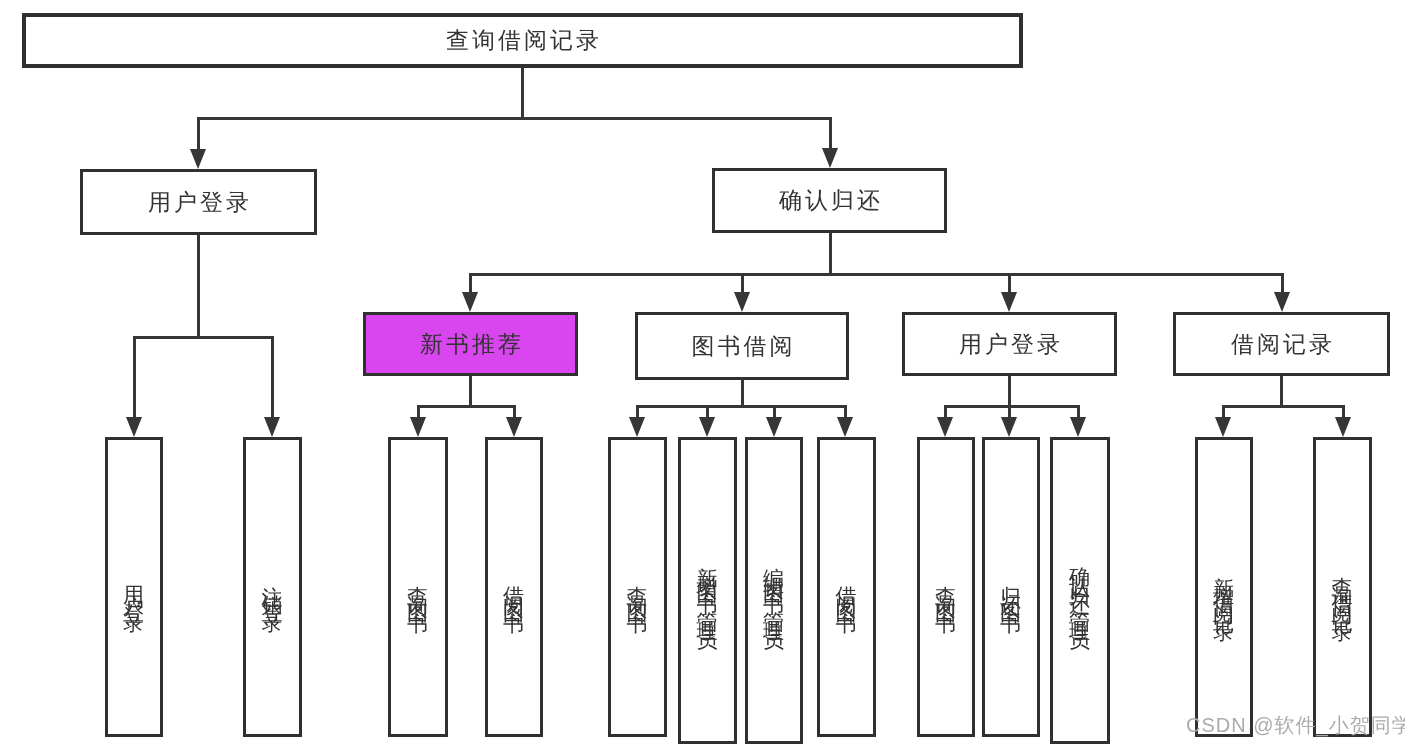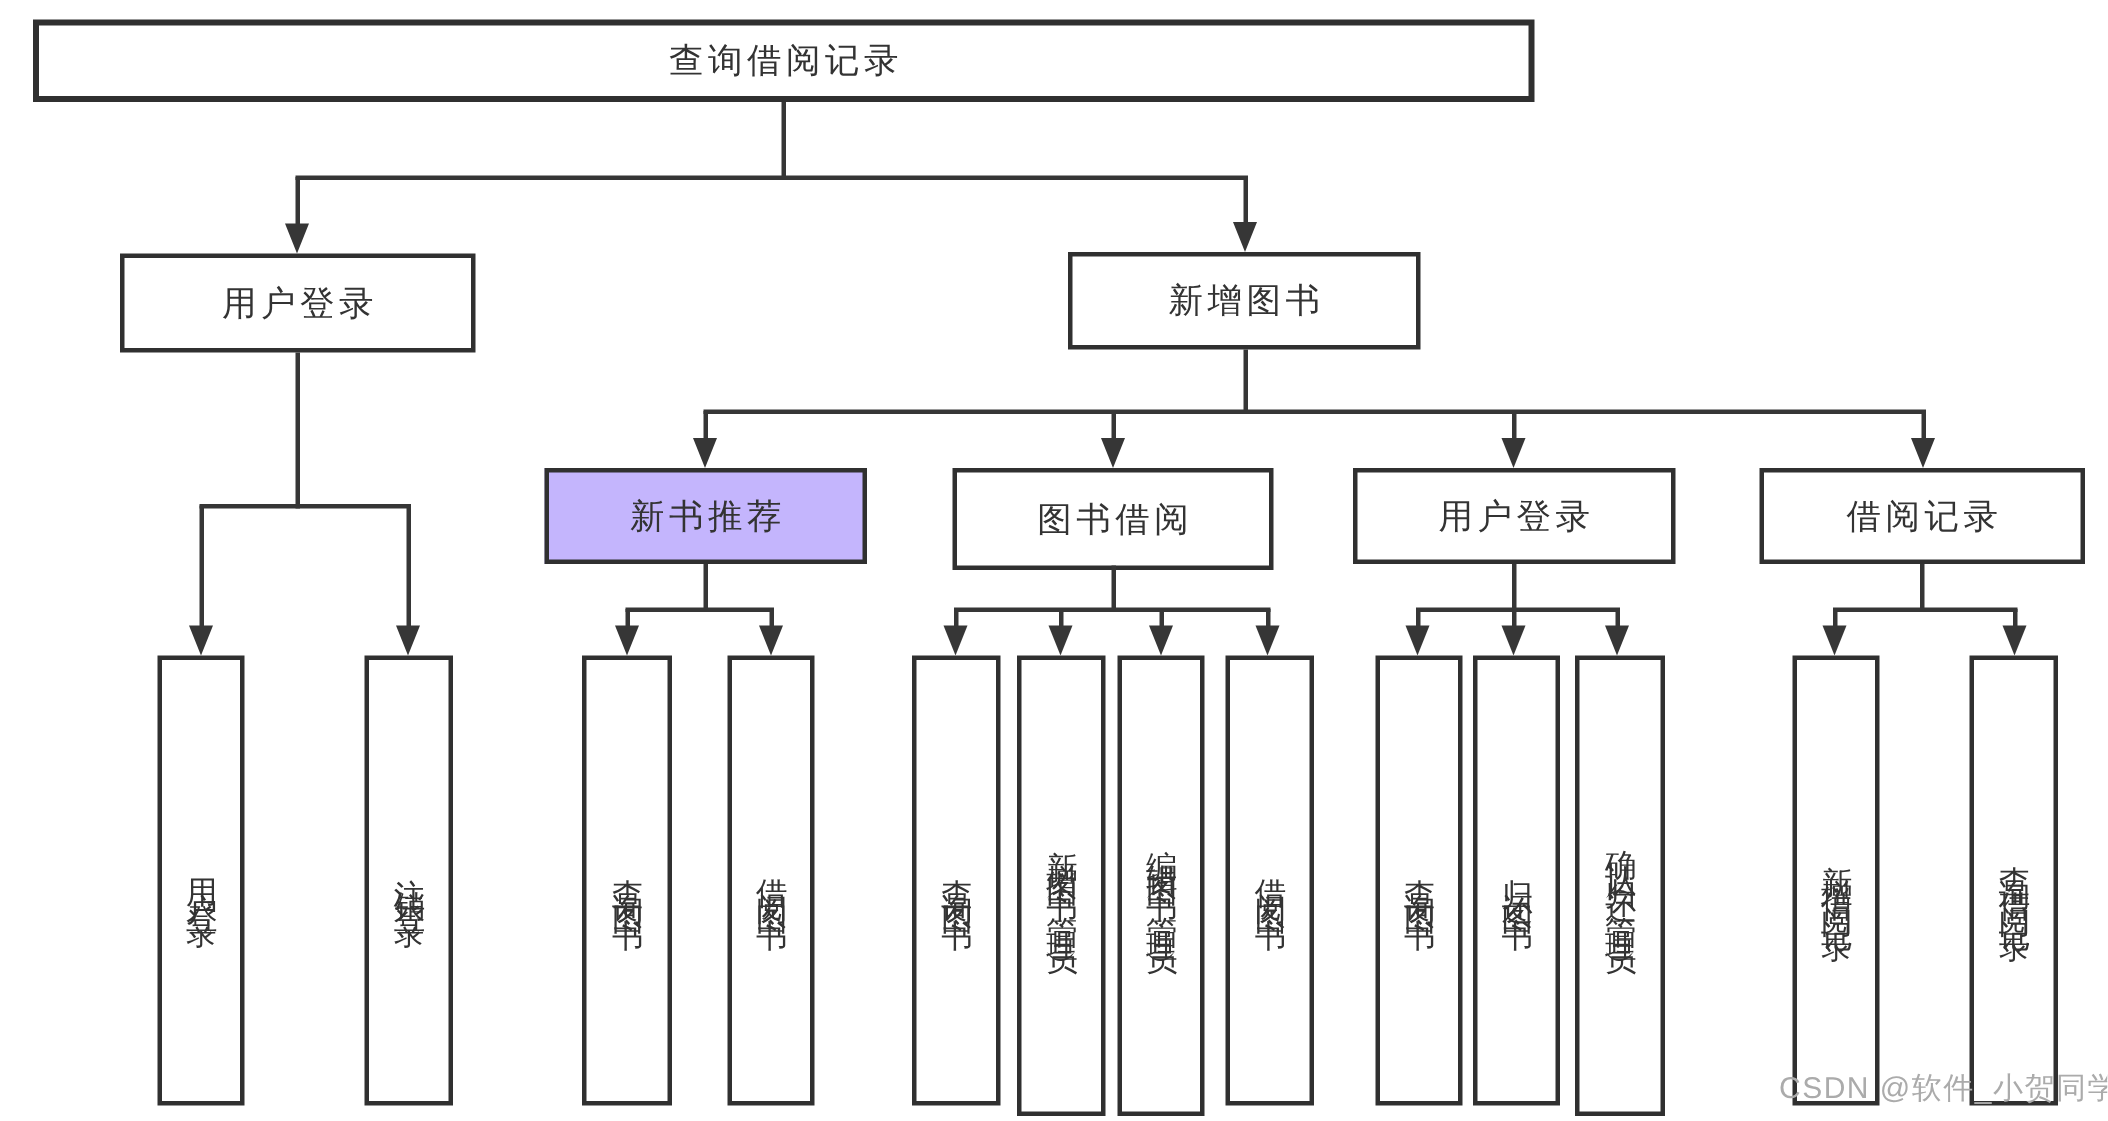--- a/index.html
+++ b/index.html
@@ -57,23 +57,23 @@
 
 <div class="canvas" id="canvas">
   <div class="watermark" style="color: rgb(171, 171, 171);">CSDN @软件_小贺同学</div>
 <div class="node h root" style="left: 22px; top: 13px; width: 1001px; height: 55px; border-color: rgb(48, 48, 48); background: rgb(255, 255, 255); color: rgb(51, 51, 51);">
       <span class="label">查询借阅记录</span>
     </div>
     <div class="node h" style="left: 80px; top: 169px; width: 237px; height: 66px; border-color: rgb(48, 48, 48); background: rgb(255, 255, 255); color: rgb(51, 51, 51);">
       <span class="label">用户登录</span>
     </div>
     <div class="node h" style="left: 712px; top: 168px; width: 235px; height: 65px; border-color: rgb(48, 48, 48); background: rgb(255, 255, 255); color: rgb(51, 51, 51);">
-      <span class="label">新增图书</span>
+      <span class="label">确认归还</span>
     </div>
-    <div class="node h" style="left: 363px; top: 312px; width: 215px; height: 64px; border-color: rgb(48, 48, 48); background: #c4b5fd; color: rgb(51, 51, 51);">
+    <div class="node h" style="left: 363px; top: 312px; width: 215px; height: 64px; border-color: rgb(48, 48, 48); background: #d946ef; color: rgb(51, 51, 51);">
       <span class="label">新书推荐</span>
     </div>
     <div class="node h" style="left: 635px; top: 312px; width: 214px; height: 68px; border-color: rgb(48, 48, 48); background: rgb(255, 255, 255); color: rgb(51, 51, 51);">
       <span class="label">图书借阅</span>
     </div>
     <div class="node h" style="left: 902px; top: 312px; width: 215px; height: 64px; border-color: rgb(48, 48, 48); background: rgb(255, 255, 255); color: rgb(51, 51, 51);">
       <span class="label">用户登录</span>
     </div>
     <div class="node h" style="left: 1173px; top: 312px; width: 217px; height: 64px; border-color: rgb(48, 48, 48); background: rgb(255, 255, 255); color: rgb(51, 51, 51);">
       <span class="label">借阅记录</span>

